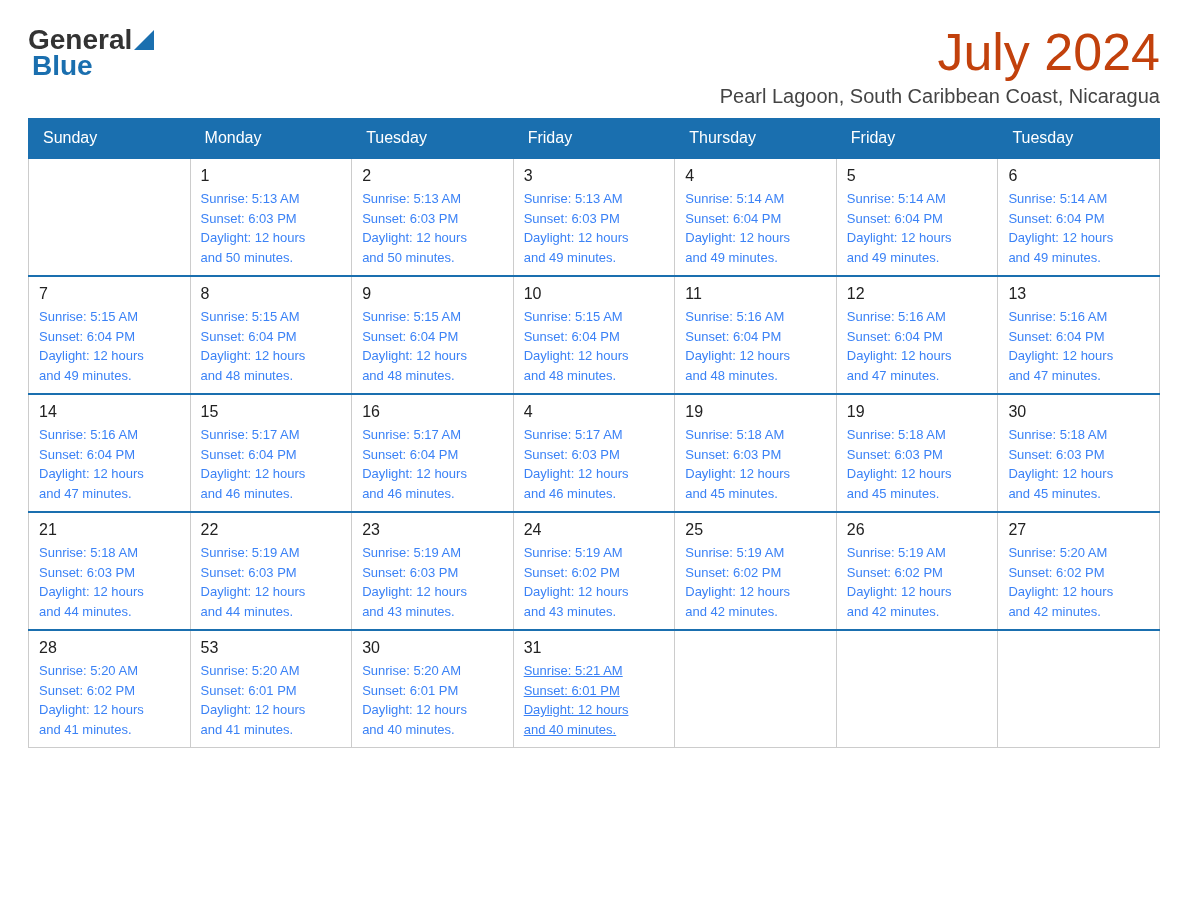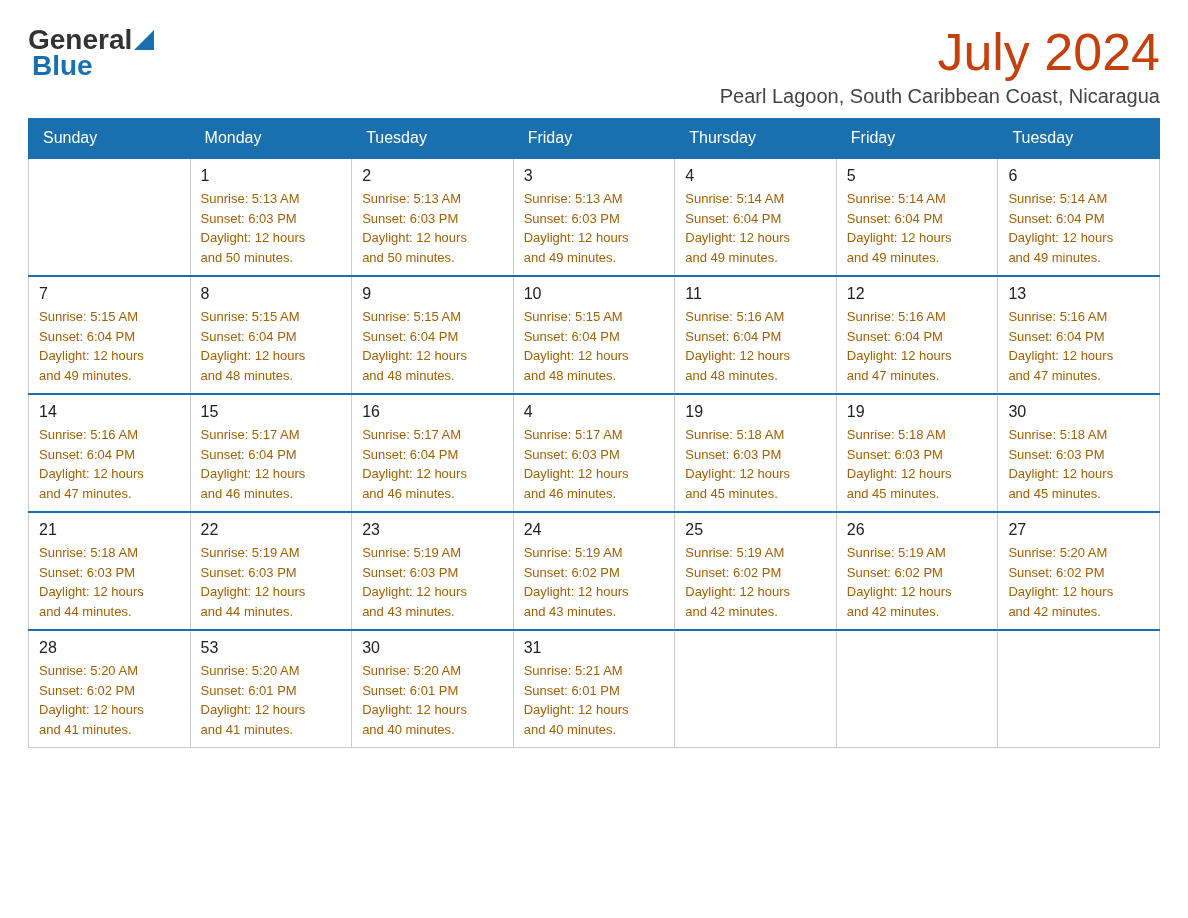--- a/index.html
+++ b/index.html
@@ -58,21 +58,21 @@
     }
     .day-number {
       font-size: 16px;
       font-weight: normal;
       color: #222;
       display: block;
       margin-bottom: 4px;
     }
     .day-info {
       font-size: 13px;
-      color: #a16207;
+      color: #3b82f6;
       line-height: 1.5;
     }
     .empty-cell {
       background: #fff;
     }
     .logo-container {
       display: flex;
       flex-direction: column;
       align-items: flex-start;
     }
@@ -349,21 +349,21 @@
         </td>
         <td>
           <span class="day-number">30</span>
           <div class="day-info" style="white-space: pre-line;">Sunrise: 5:20 AM
 Sunset: 6:01 PM
 Daylight: 12 hours
 and 40 minutes.</div>
         </td>
         <td>
           <span class="day-number">31</span>
-          <div class="day-info" style="white-space: pre-line;">Sunrise: 5:21 AM
+          <div class="day-info" style="white-space: pre-line; text-decoration: underline;">Sunrise: 5:21 AM
 Sunset: 6:01 PM
 Daylight: 12 hours
 and 40 minutes.</div>
         </td>
         <td class="empty-cell"></td>
         <td class="empty-cell"></td>
         <td class="empty-cell"></td>
       </tr>
     </tbody>
 </table>

